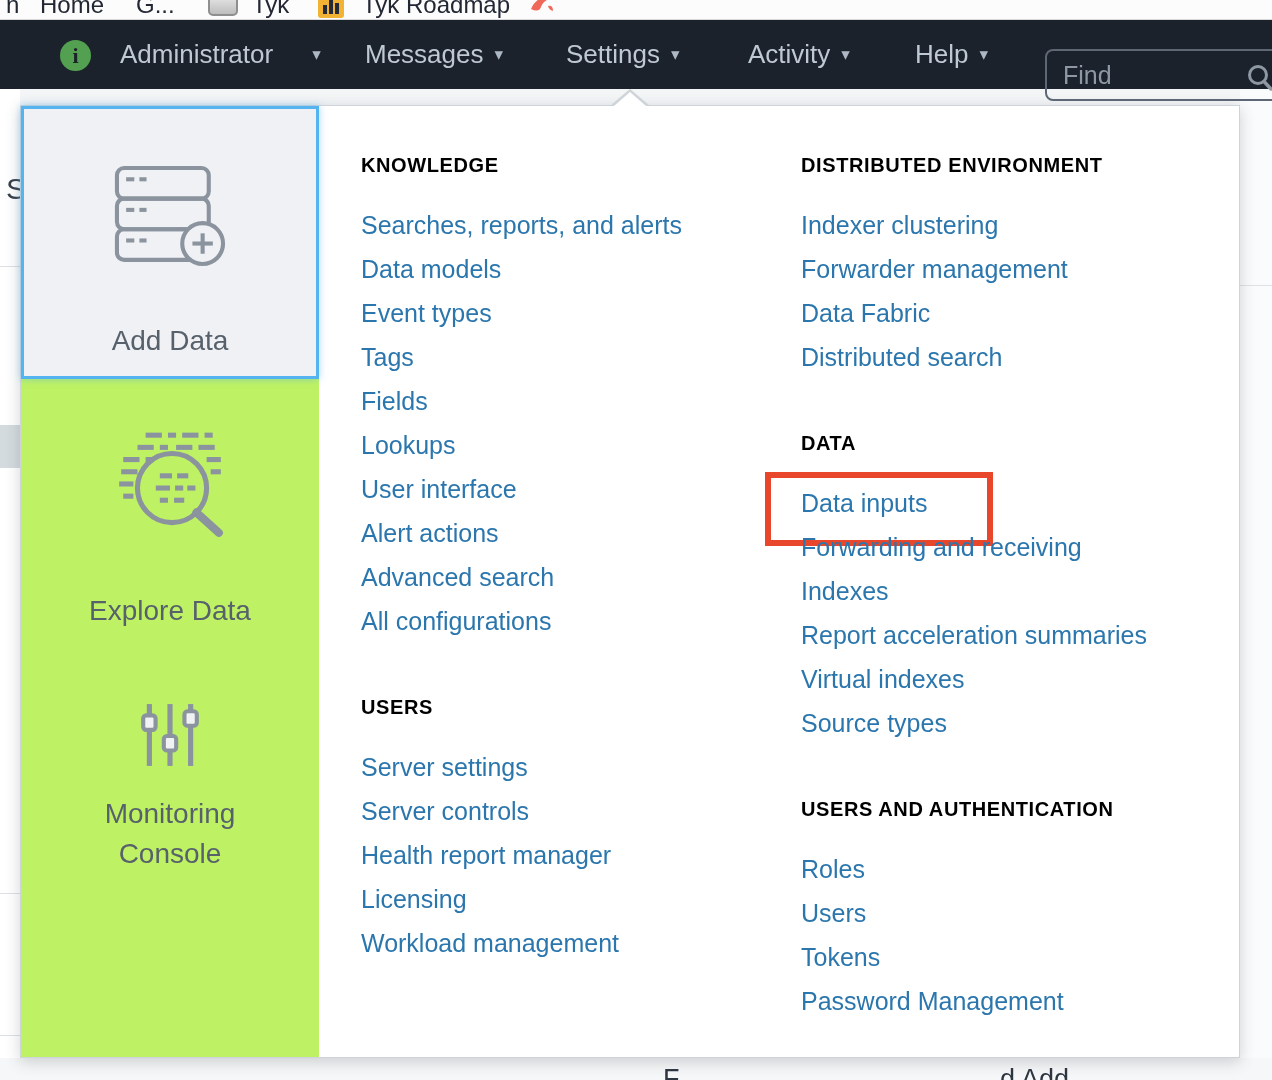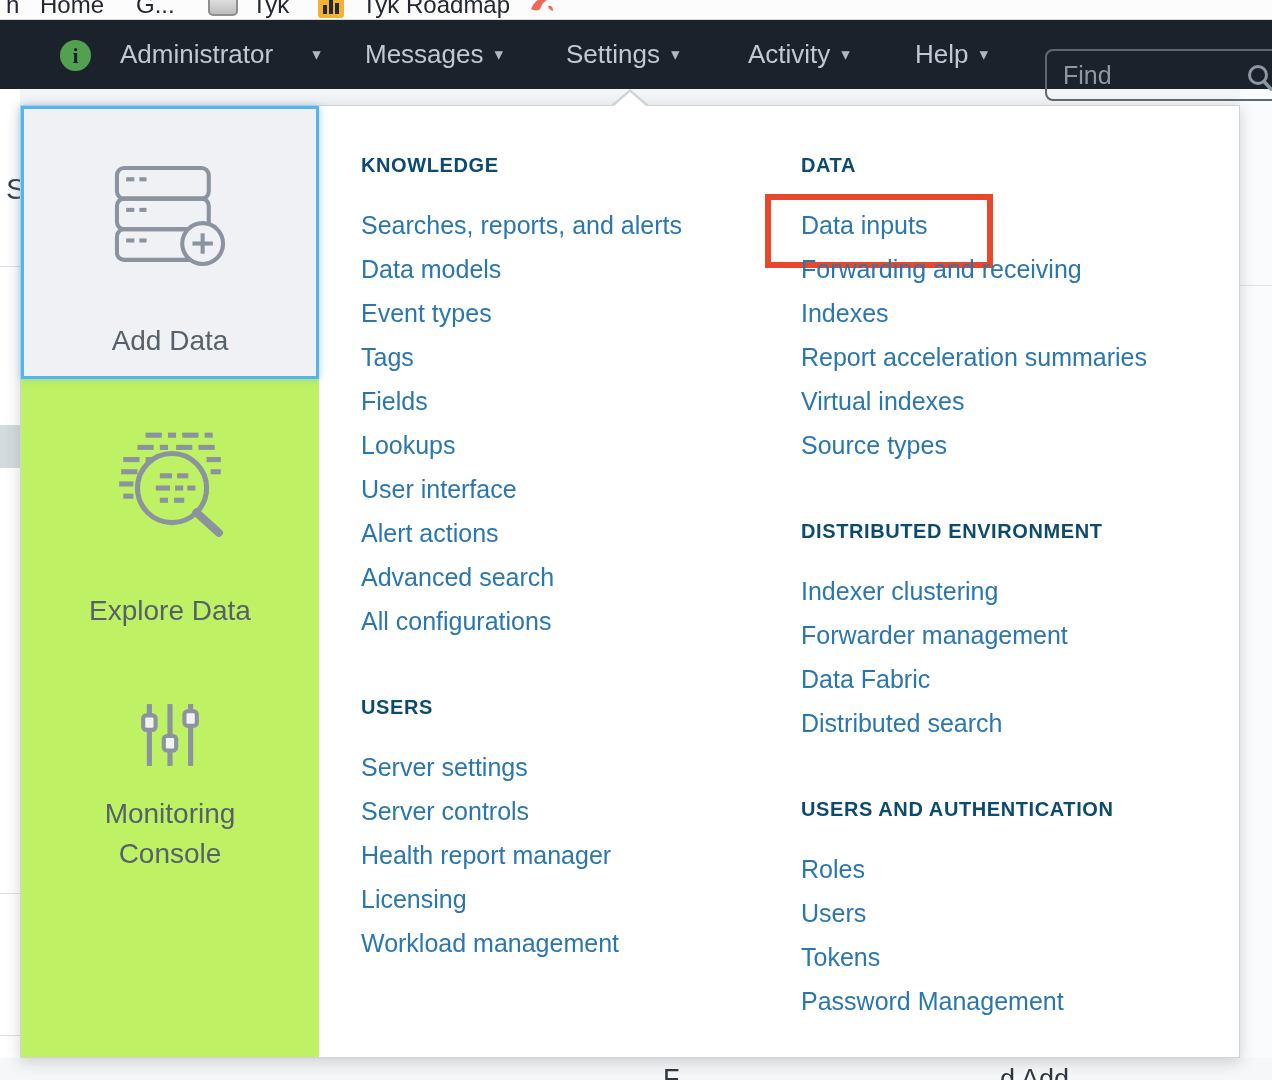--- a/index.html
+++ b/index.html
@@ -71,21 +71,21 @@
   .tile-explore .tile-icon { margin-bottom:40px; }
   .tile-monitor { top:546px; padding-top:50px; }
   .tile-monitor .tile-icon { margin-bottom:22px; }
   .tile-monitor .tile-label { width:170px; }
 
   
   .menu-col { position:absolute; top:45px; width:430px; }
   .menu-col-1 { left:340px; }
   .menu-col-2 { left:780px; }
   .menu-section + .menu-section { margin-top:50px; }
-  .section-title { font-size:20px; font-weight:bold; letter-spacing:.6px; color:#0c4a6e;
+  .section-title { font-size:20px; font-weight:bold; letter-spacing:.6px; color:#000000;
                    line-height:28px; margin-bottom:8px; }
   .menu-section ul { list-style:none;margin-top:24px; }
   .menu-link { font-size:25px; color:#2a76ad; line-height:44px; cursor:pointer; width:fit-content;
                white-space:nowrap; position:relative; }
   .menu-link.highlighted::before { content:""; position:absolute; left:-36px; top:-9px; width:216px; height:62px;
                border:6px solid #e8472b; pointer-events:none; }
 
   .icon-stroke { stroke:#8a939e; fill:none; }
 </style>
 </head>
@@ -264,40 +264,40 @@
           <li class="menu-link">Server settings</li>
           <li class="menu-link">Server controls</li>
           <li class="menu-link">Health report manager</li>
           <li class="menu-link">Licensing</li>
           <li class="menu-link">Workload management</li>
         </ul>
       </div>
     </div>
   <div class="menu-col menu-col-2">
       <div class="menu-section">
+        <div class="section-title">DISTRIBUTED ENVIRONMENT</div>
+        <ul>
+          <li class="menu-link">Indexer clustering</li>
+          <li class="menu-link">Forwarder management</li>
+          <li class="menu-link">Data Fabric</li>
+          <li class="menu-link">Distributed search</li>
+        </ul>
+      </div>
+      <div class="menu-section">
         <div class="section-title">DATA</div>
         <ul>
           <li class="menu-link highlighted">Data inputs</li>
           <li class="menu-link">Forwarding and receiving</li>
           <li class="menu-link">Indexes</li>
           <li class="menu-link">Report acceleration summaries</li>
           <li class="menu-link">Virtual indexes</li>
           <li class="menu-link">Source types</li>
         </ul>
       </div>
       <div class="menu-section">
-        <div class="section-title">DISTRIBUTED ENVIRONMENT</div>
-        <ul>
-          <li class="menu-link">Indexer clustering</li>
-          <li class="menu-link">Forwarder management</li>
-          <li class="menu-link">Data Fabric</li>
-          <li class="menu-link">Distributed search</li>
-        </ul>
-      </div>
-      <div class="menu-section">
         <div class="section-title">USERS AND AUTHENTICATION</div>
         <ul>
           <li class="menu-link">Roles</li>
           <li class="menu-link">Users</li>
           <li class="menu-link">Tokens</li>
           <li class="menu-link">Password Management</li>
         </ul>
       </div>
     </div>
 </div>

